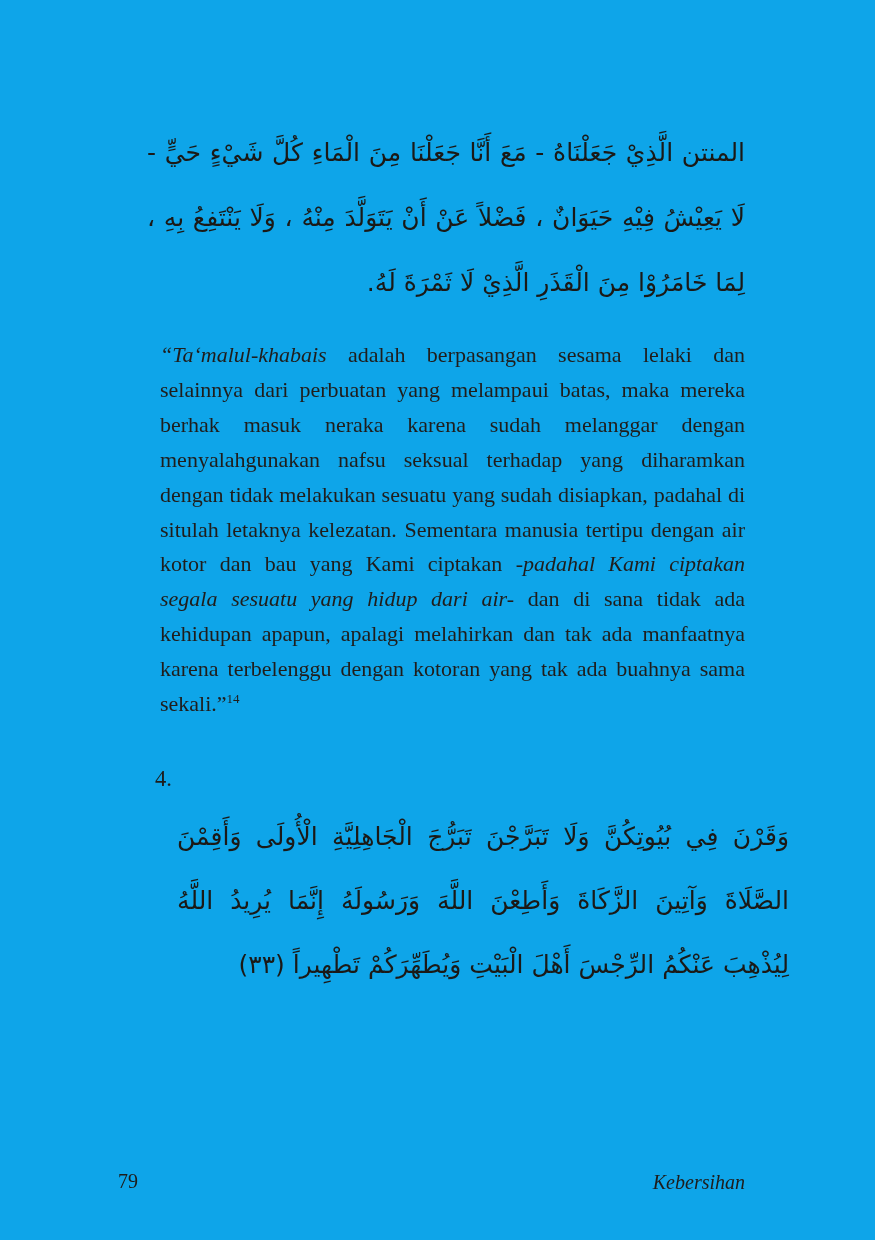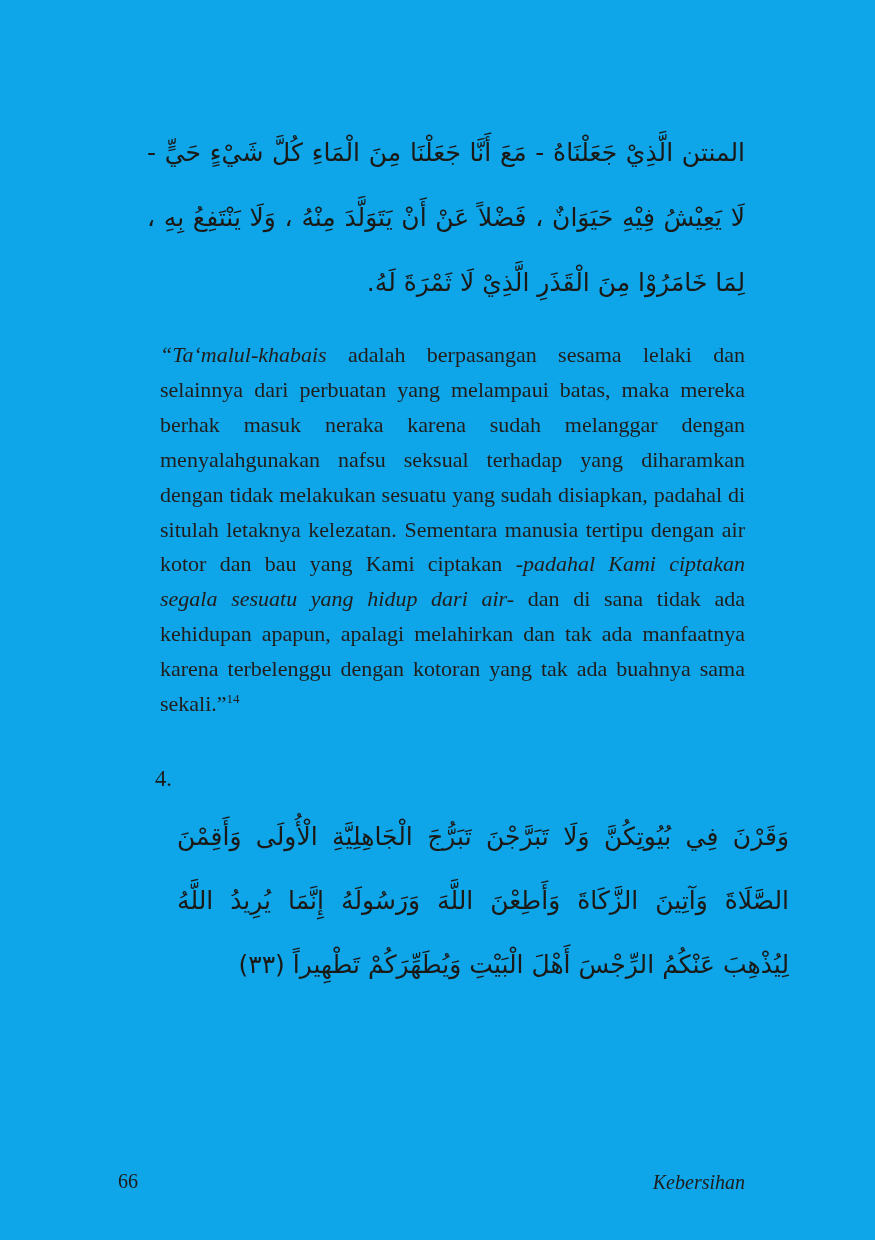--- a/index.html
+++ b/index.html
@@ -128,16 +128,16 @@
     <span class="num">4.</span>
   </div>
 
   <div id="quran-verse-block" class="arabic-block">
     <div class="ar-line">وَقَرْنَ فِي بُيُوتِكُنَّ وَلَا تَبَرَّجْنَ تَبَرُّجَ الْجَاهِلِيَّةِ الْأُولَى وَأَقِمْنَ</div>
     <div class="ar-line">الصَّلَاةَ وَآتِينَ الزَّكَاةَ وَأَطِعْنَ اللَّهَ وَرَسُولَهُ إِنَّمَا يُرِيدُ اللَّهُ</div>
     <div class="ar-line last">لِيُذْهِبَ عَنْكُمُ الرِّجْسَ أَهْلَ الْبَيْتِ وَيُطَهِّرَكُمْ تَطْهِيراً (٣٣)</div>
   </div>
 
 
-  <div class="footer-page-number">66</div>
+  <div class="footer-page-number">79</div>
   <div class="footer-running-title">Kebersihan</div>
 
 </div>
 
 </body></html>

